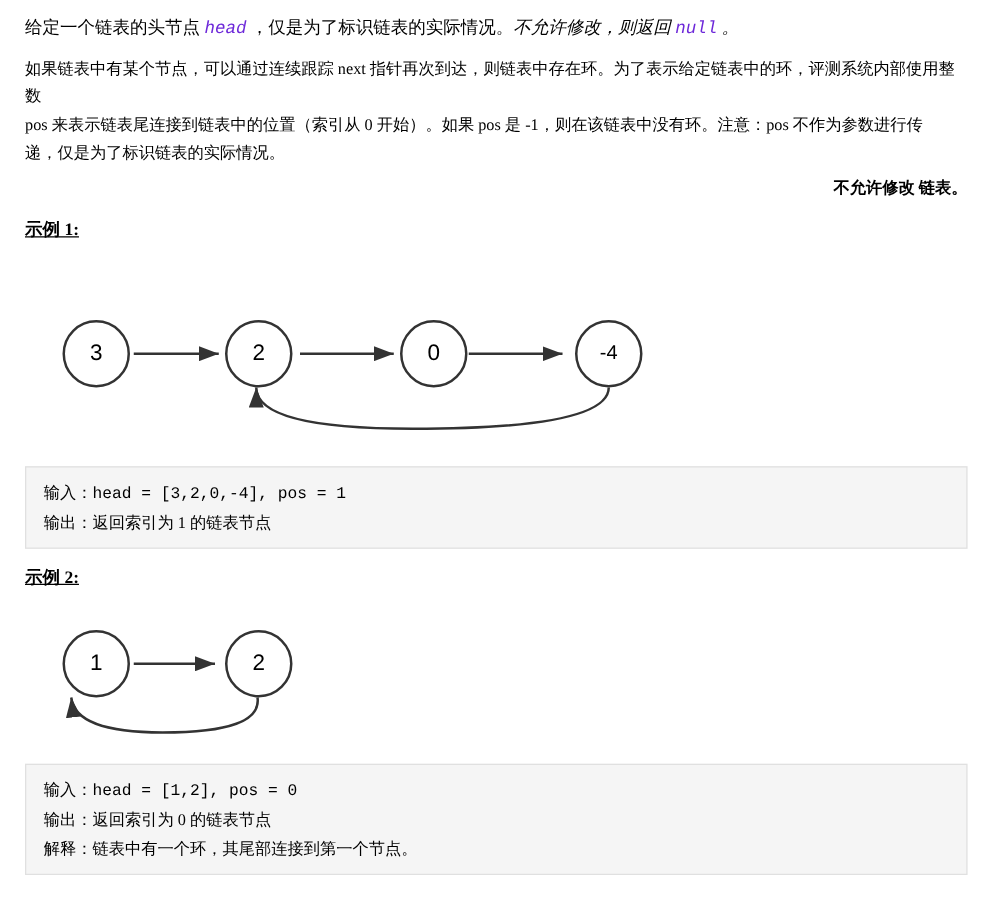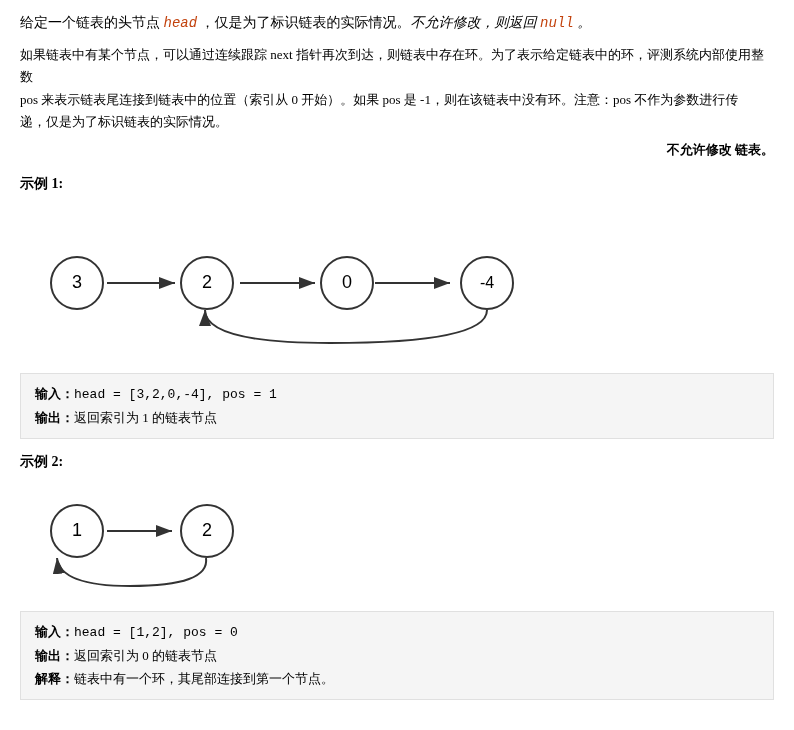--- a/index.html
+++ b/index.html
@@ -13,38 +13,39 @@
       padding: 12px 20px 20px 20px;
     }
     .header-line {
       font-size: 14px;
       margin-bottom: 10px;
       line-height: 1.6;
     }
     .header-line code {
       font-family: "Courier New", monospace;
       font-style: italic;
-      color: #c2410c;
+      color: #6d28d9;
     }
     .desc-block {
       font-size: 13px;
       line-height: 1.7;
       margin-bottom: 8px;
     }
     .bold-line {
       font-weight: bold;
       font-size: 13px;
       margin-bottom: 16px;
       text-align: right;
     }
     .example-title {
       font-weight: bold;
       font-size: 14px;
       margin-bottom: 10px;
       margin-top: 6px;
+      text-decoration: underline;
     }
     .diagram-area {
       margin-bottom: 10px;
       position: relative;
       height: 160px;
     }
     .diagram-area-2 {
       margin-bottom: 10px;
       position: relative;
       height: 120px;
@@ -57,21 +58,21 @@
       margin-bottom: 14px;
       line-height: 1.8;
     }
     .code-box .line {
       display: block;
     }
     .code-box code {
       font-family: "Courier New", monospace;
     }
     .code-box .label {
-      font-weight: bold;
+      font-weight: normal;
     }
     
     .node {
       width: 54px;
       height: 54px;
       border-radius: 50%;
       border: 2px solid #333;
       display: flex;
       align-items: center;
       justify-content: center;

